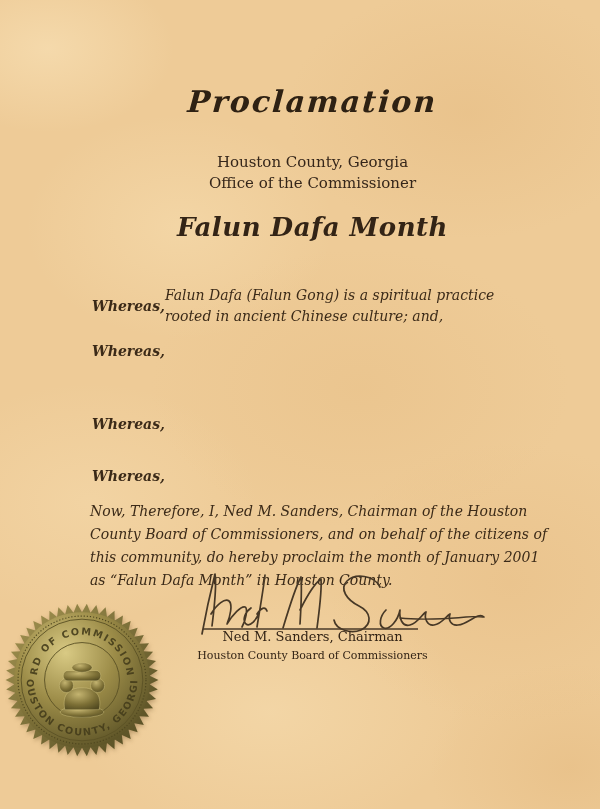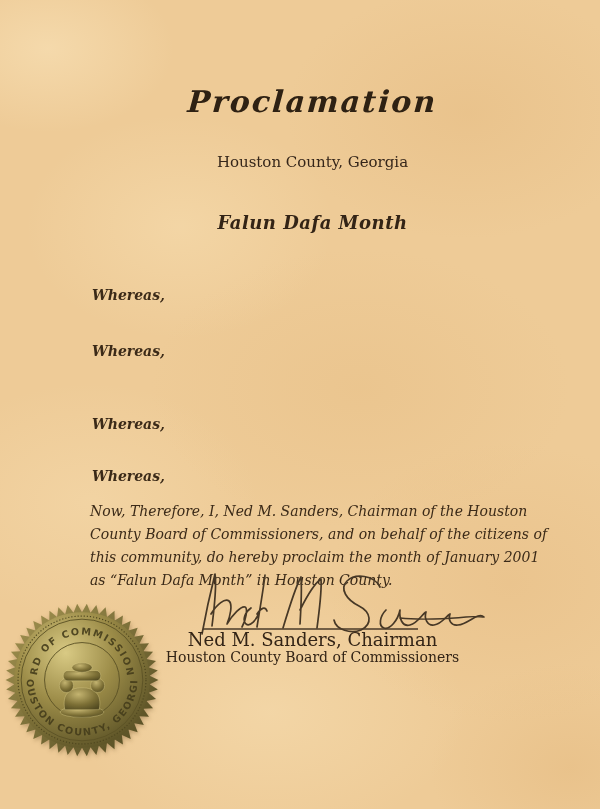--- a/index.html
+++ b/index.html
@@ -31,58 +31,60 @@
   }
   .abs{position:absolute;}
   .centered{left:25px;width:575px;text-align:center;}
   .title{
     top:84px;
     font-size:30px;font-weight:bold;font-style:italic;
     letter-spacing:2px;color:#2e2113;
     transform:skewX(-4deg);
   }
   .issuer{top:152px;font-size:15px;line-height:21px;color:#35261a;}
-  .subject{top:212px;font-size:18px;font-weight:bold;font-style:italic;letter-spacing:.5px;color:#332416;}
+  .subject{top:212px;font-size:26px;font-weight:bold;font-style:italic;letter-spacing:.5px;color:#332416;}
   .clause{
     position:absolute;left:92px;width:446px;
     display:flex;align-items:center;
     font-style:italic;font-size:14px;line-height:21px;margin-top:13px;
   }
   .clause .lbl{flex:0 0 66px;font-weight:bold;}
   .clause .txt{flex:1;max-width:372px;}
   .therefore{
     top:500px;left:90px;width:465px;
     font-style:italic;font-size:14px;line-height:23px;
   }
   .sig-svg{top:570px;left:188px;}
-  .sig-name{top:629px;font-size:18px;color:#33241а;}
+  .sig-name{top:629px;font-size:13px;color:#33241а;}
   .sig-name{color:#332416;}
-  .sig-org{top:649px;font-size:14px;color:#332416;}
+  .sig-org{top:649px;font-size:11px;color:#332416;}
   .seal-svg{top:602px;left:4px;filter:drop-shadow(1px 2px 2px rgba(90,60,20,.35));}
   .seal-arc-text{
     font-family:"DejaVu Sans","Liberation Sans",sans-serif;
     font-size:12.5px;font-weight:bold;letter-spacing:2px;
     fill:#453d1b;opacity:.9;
   }
 </style>
 </head>
 <body>
 
 <div class="page">
 
   <div class="abs centered title">Proclamation</div>
 
   <div class="abs centered issuer">
     <div>Houston County, Georgia</div>
+    <div>Office of the Commissioner</div>
   </div>
 
   <div class="abs centered subject">Falun Dafa Month</div>
 
   <div class="clause" style="top:272px">
     <span class="lbl">Whereas,</span>
+    <span class="txt">Falun Dafa (Falun Gong) is a spiritual practice rooted in ancient Chinese culture; and,</span>
   </div>
   <div class="clause" style="top:328px">
     <span class="lbl">Whereas,</span>
   </div>
   <div class="clause" style="top:401px">
     <span class="lbl">Whereas,</span>
   </div>
   <div class="clause" style="top:453px">
     <span class="lbl">Whereas,</span>
   </div>

